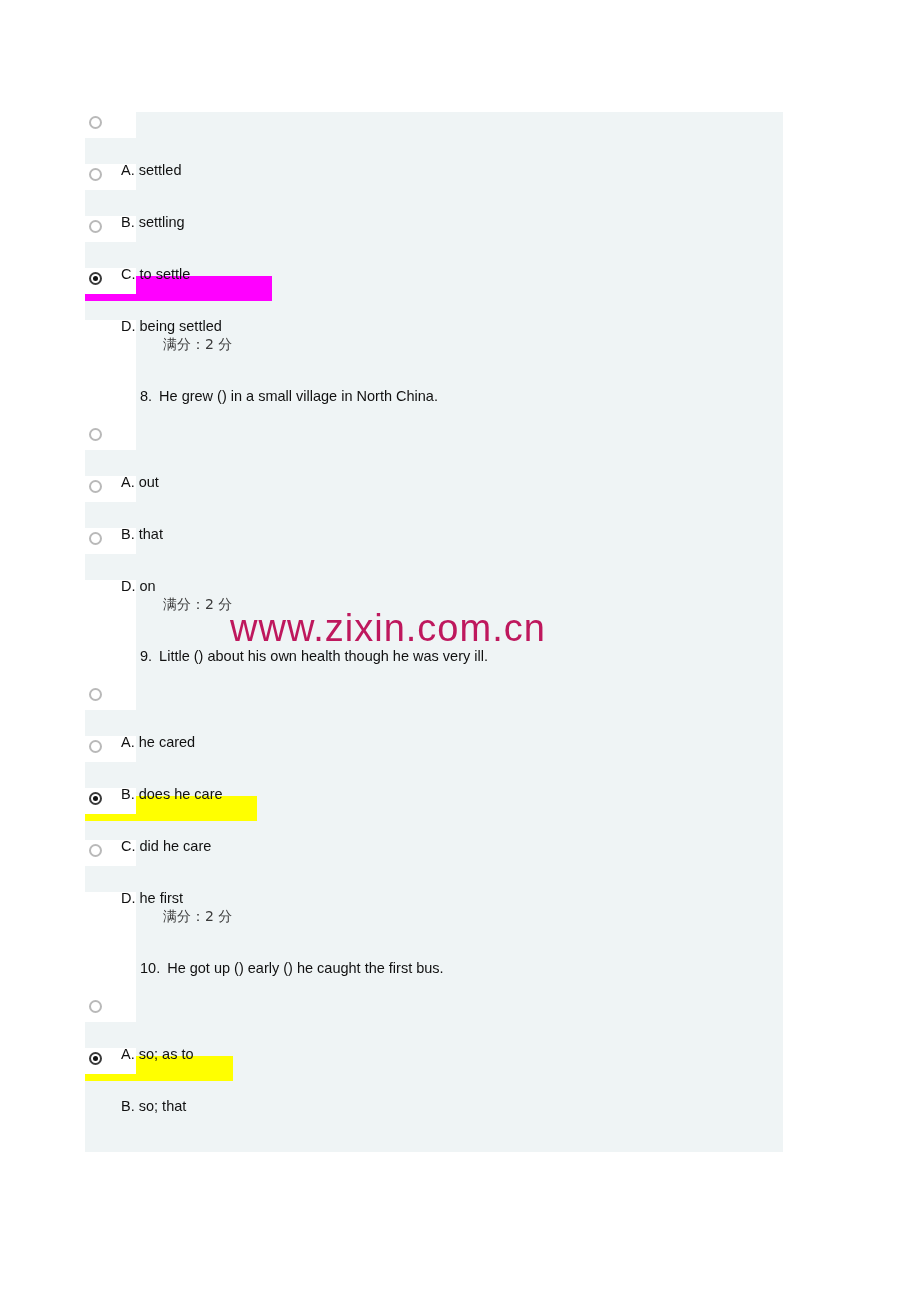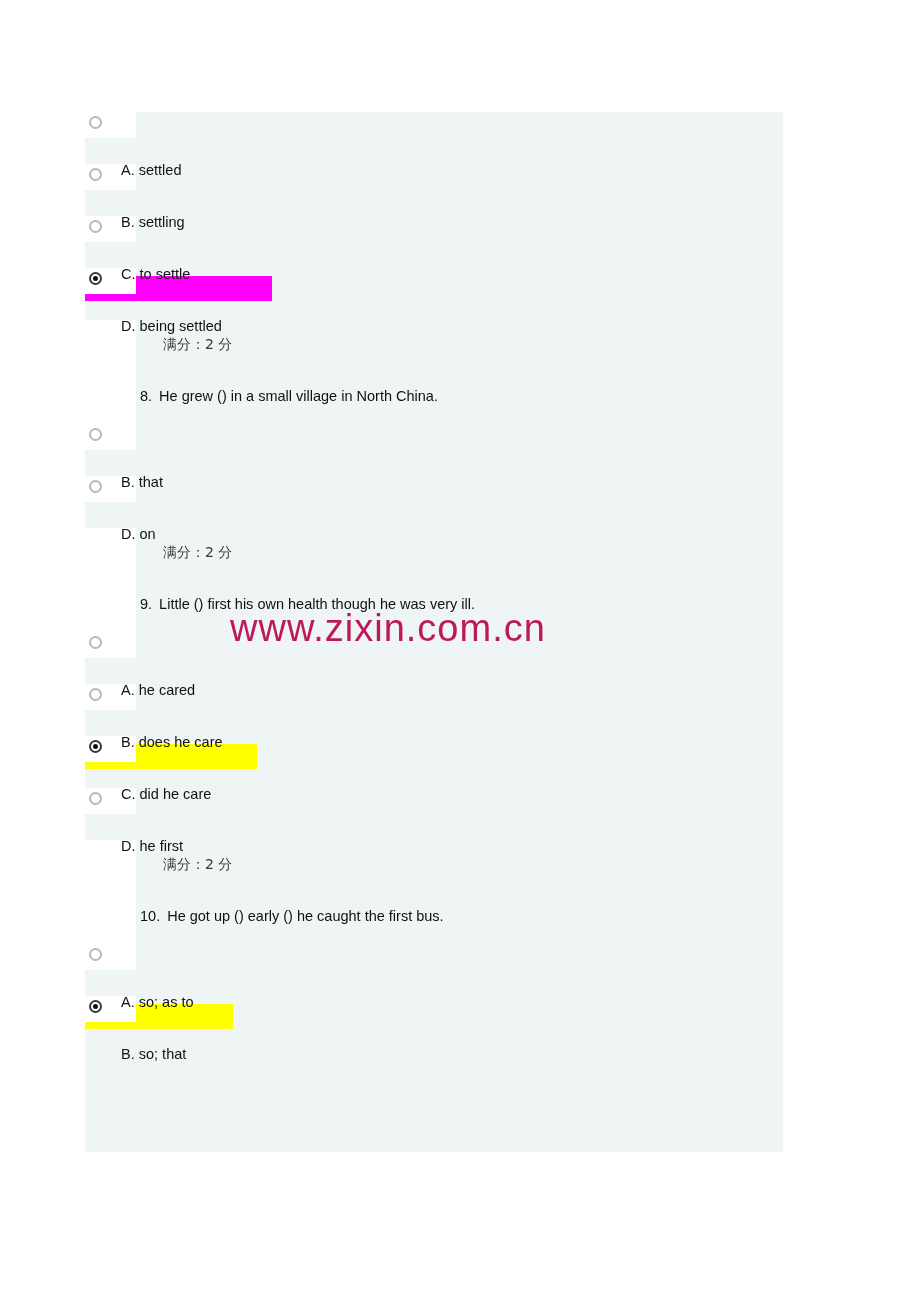--- a/index.html
+++ b/index.html
@@ -199,35 +199,41 @@
         <div class="score-text">满分：2 分</div>
       </div>
       <div class="q-row">
         <div class="left-white"></div>
         <div class="q-text"><span class="q-num">8.</span><span>He grew () in a small village in North China.</span></div>
       </div>
       <div class="opt-row">
         <div class="radio-cell">
           <span class="radio"></span>
         </div>
+        <div class="opt-label">A. out</div>
+      </div>
+      <div class="opt-row">
+        <div class="radio-cell">
+          <span class="radio"></span>
+        </div>
         <div class="opt-label">B. that</div>
       </div>
       <div class="opt-row">
         <div class="radio-cell">
           <span class="radio"></span>
         </div>
         <div class="opt-label">D. on</div>
       </div>
       <div class="score-row">
         <div class="left-white"></div>
         <div class="score-text">满分：2 分</div>
       </div>
       <div class="q-row">
         <div class="left-white"></div>
-        <div class="q-text"><span class="q-num">9.</span><span>Little () first his own health though he was very ill.</span></div>
+        <div class="q-text"><span class="q-num">9.</span><span>Little () about his own health though he was very ill.</span></div>
       </div>
       <div class="opt-row">
         <div class="radio-cell">
           <span class="radio"></span>
         </div>
         <div class="opt-label">A. he cared</div>
       </div>
       <div class="opt-row">
         <div class="radio-cell">
           <span class="radio"></span>

